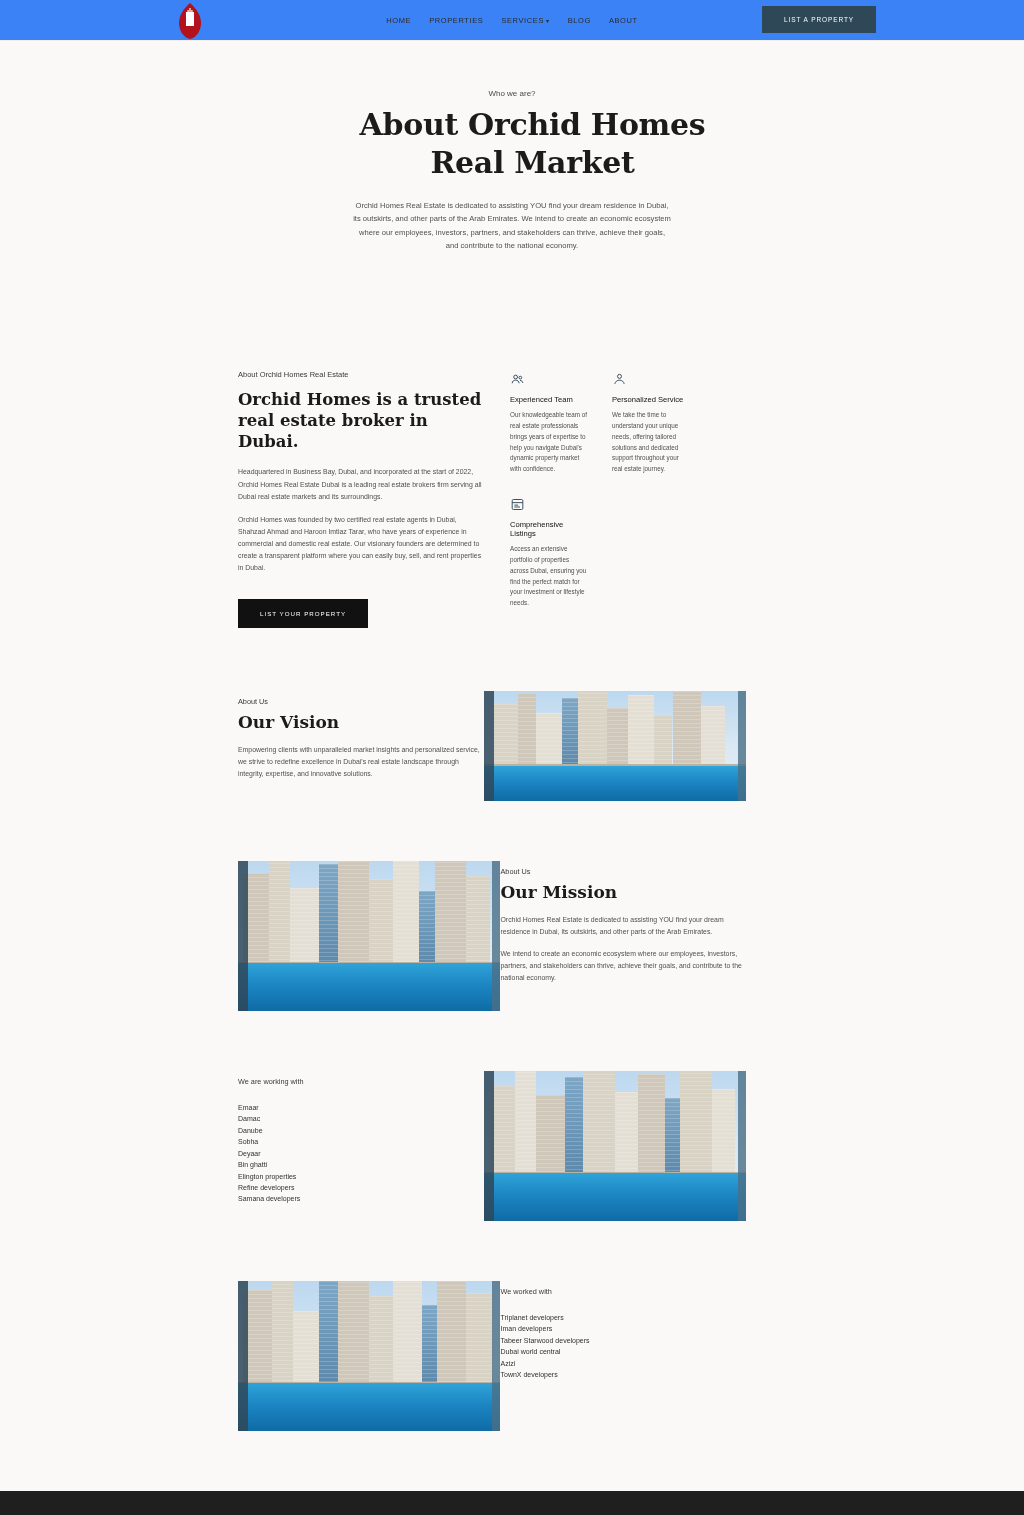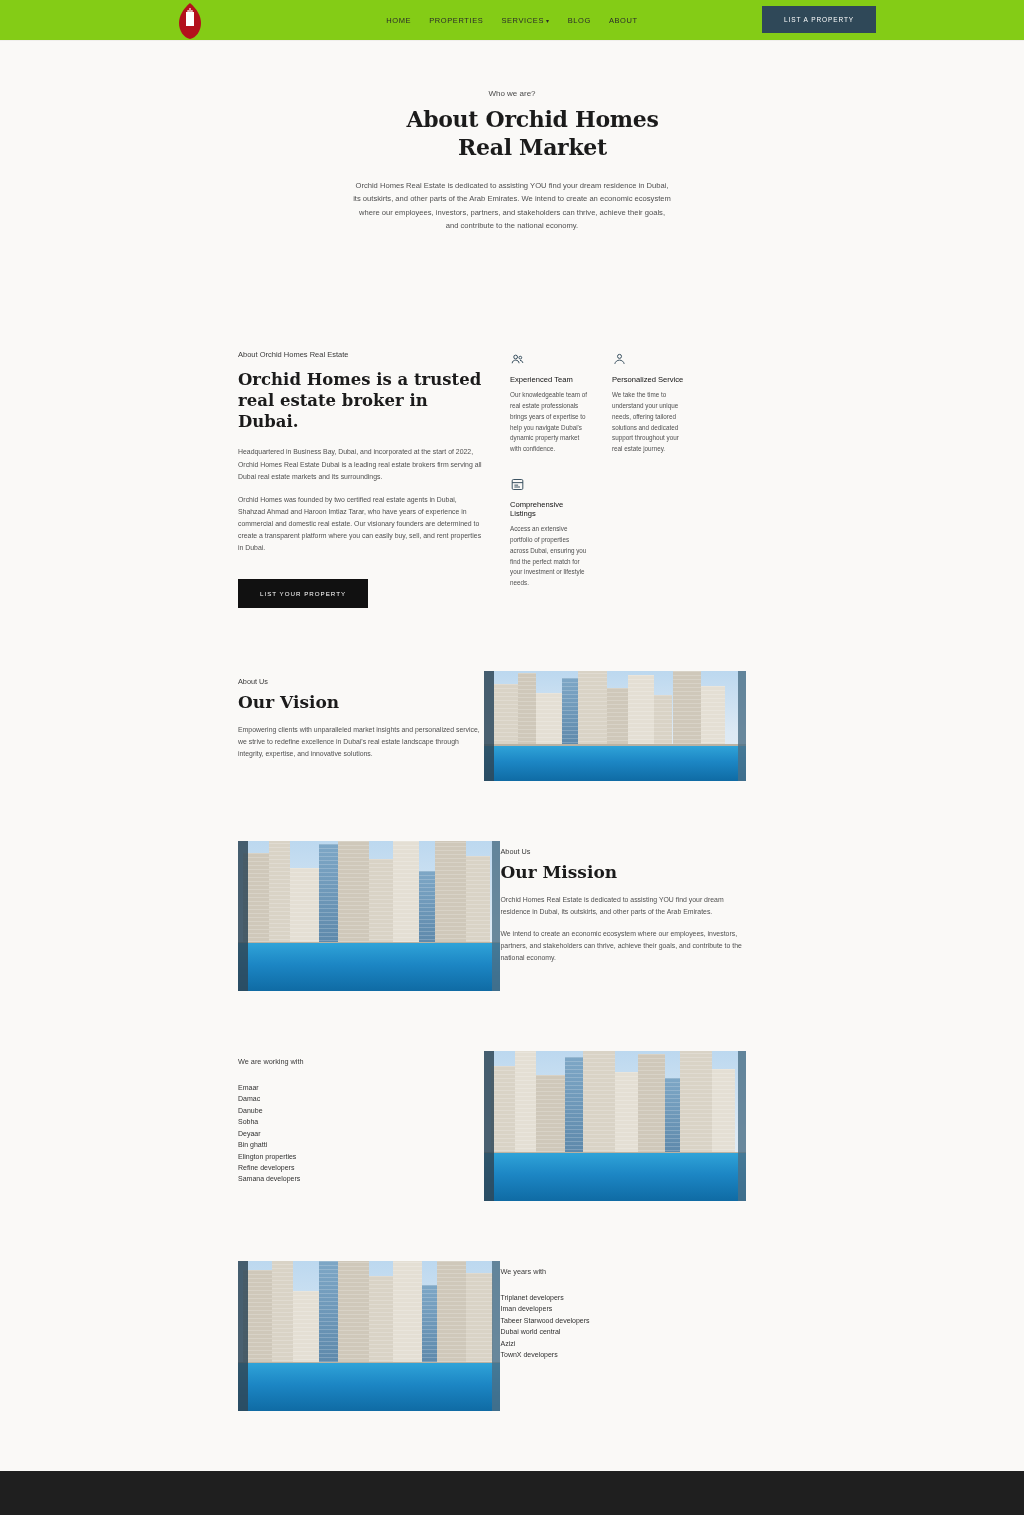--- a/index.html
+++ b/index.html
@@ -8,21 +8,21 @@
     font-family: "Liberation Sans", sans-serif;
     background: #faf9f7;
     color: #1b1b1b;
     -webkit-font-smoothing: antialiased;
   }
   .serif { font-family: "DejaVu Serif", "Liberation Serif", serif; }
 
   
   .header {
     height: 41px;
-    background: #84cc16;
+    background: #3b82f6;
     display: flex;
     align-items: center;
     position: relative;
     border-bottom: 1px solid #f0efed;
   }
   .logo-wrap { position: absolute; left: 176px; top: 2px; }
   .logo {
     width: 28px; height: 38px;
     display: flex; align-items: center; justify-content: center;
   }
@@ -40,21 +40,21 @@
     background: #2f4858; color: #fff;
     font-size: 6.5px; letter-spacing: .9px;
     padding: 10px 22px; text-transform: uppercase;
     border: none; cursor: pointer;
   }
 
   
   .hero { padding: 48px 0 0; text-align: center; }
   .hero .eyebrow { font-size: 8px; color: #4a4a4a; margin-bottom: 8px; }
   .hero h1 {
-    font-size: 22px; line-height: 1.25; font-weight: 700;
+    font-size: 30px; line-height: 1.25; font-weight: 700;
     letter-spacing: -0.3px;
     margin-left: 41px;
   }
   .hero p {
     width: 320px; margin: 18px auto 0;
     font-size: 7.6px; line-height: 1.75; color: #4f4f4f;
   }
 
   
   .wrap { width: 984px; padding: 0 238px 0 238px; }
@@ -313,21 +313,21 @@
       <div class="bld glass" style="left:70%;width:6%;height:54%"></div>
       <div class="bld b2" style="left:76%;width:11%;height:70%"></div>
       <div class="bld" style="left:87%;width:10%;height:62%"></div>
       <div class="promenade"></div>
       <div class="water"></div>
       <div class="edge-l"></div>
       <div class="edge-r"></div>
     </div>
   </div>
   <div class="list-block">
-    <div class="kicker">We years with</div>
+    <div class="kicker">We worked with</div>
     <ul>
       <li>Triplanet developers</li>
       <li>Iman developers</li>
       <li>Tabeer Starwood developers</li>
       <li>Dubai world central</li>
       <li>Azizi</li>
       <li>TownX developers</li>
     </ul>
   </div>
 </section>

